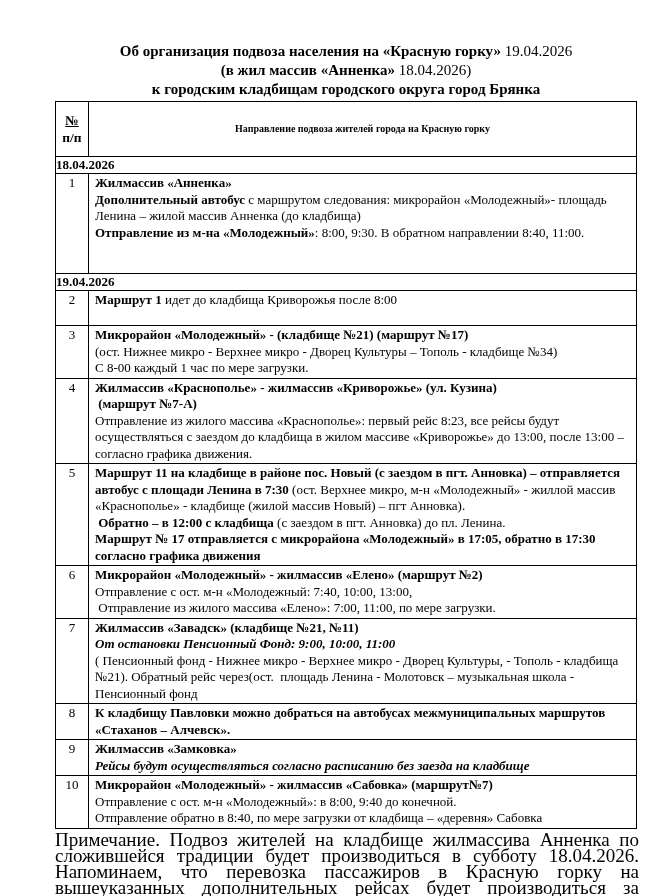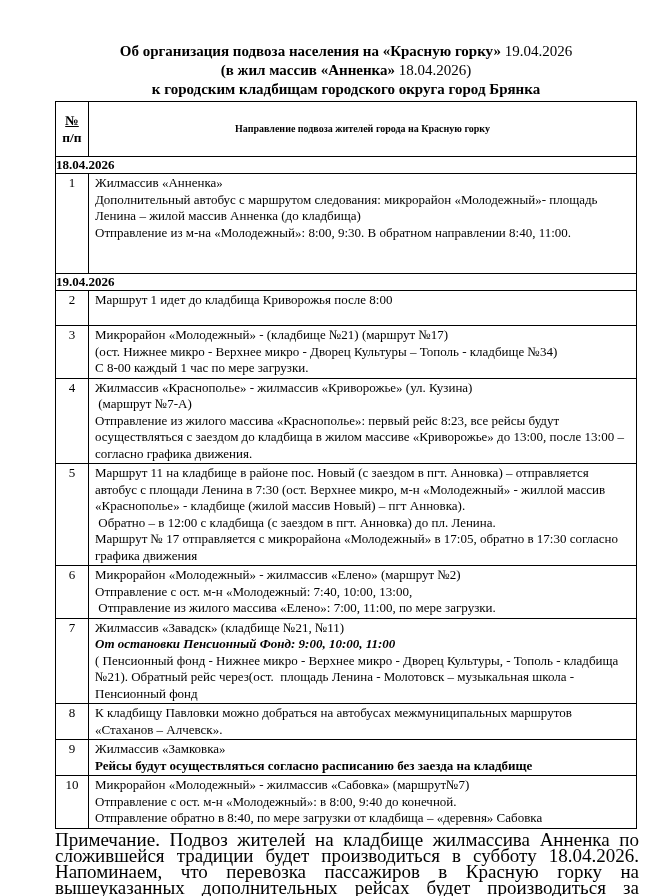--- a/index.html
+++ b/index.html
@@ -19,23 +19,23 @@
   col.c-num{width:33px;}
   td{border:1px solid #000;vertical-align:top;line-height:16.5px;}
   td.num{text-align:center;padding:1px 0;}
   td.body{padding:1px 6px;}
   tr.hdr td{font-weight:bold;text-align:center;vertical-align:middle;}
   tr.hdr td.num-h{font-size:13.5px;line-height:17px;height:50px;padding:2px 0;}
   tr.hdr td.dir-h{font-size:10px;}
   .u-line{text-decoration:underline;}
   tr.band td{font-weight:bold;text-align:left;font-size:13px;line-height:16px;height:16px;padding:0;}
   td.body p{margin:0;white-space:pre-wrap;}
-  .b{font-weight:normal;}
+  .b{font-weight:bold;}
   .i{font-style:italic;font-weight:600;}
-  .bi{font-weight:bold;}
+  .bi{font-weight:bold;font-style:italic;}
   td.h1{height:97px;}
   td.h2{height:32px;margin-top:44px;}
   .note{width:584px;margin:3px 0 0 55px;font-size:19px;line-height:16px;text-align:justify;}
 </style>
 </head>
 <body>
 
 <div class="doc">
 
   <div class="title-wrap">

